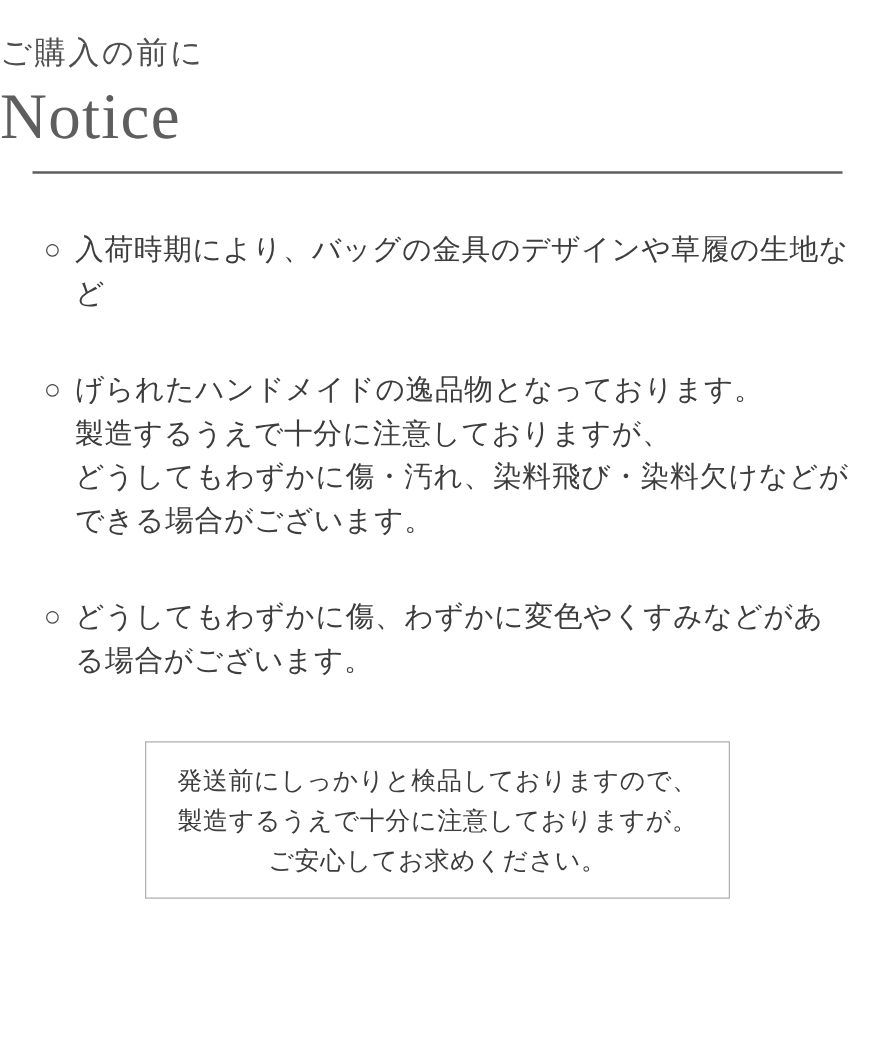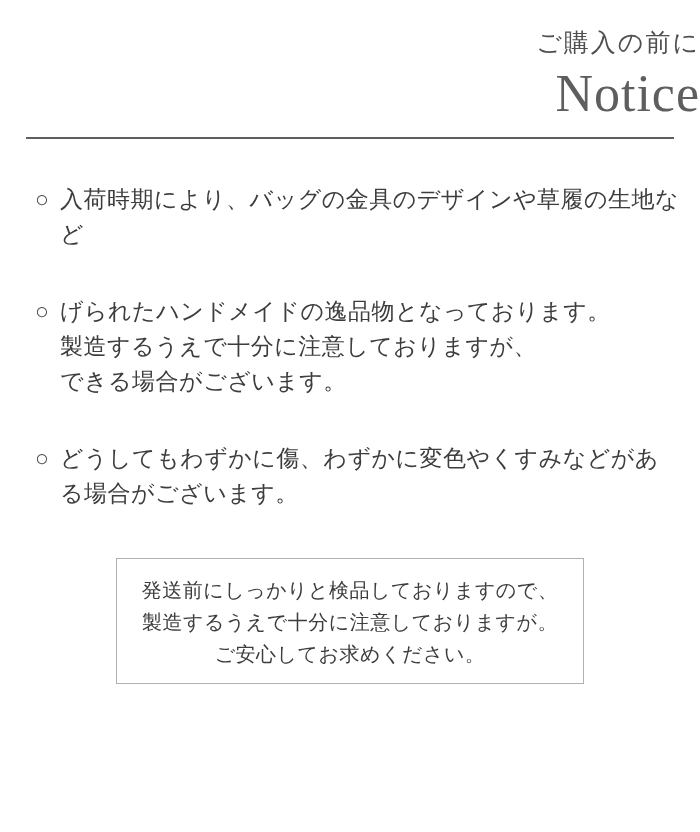--- a/index.html
+++ b/index.html
@@ -13,38 +13,37 @@
     height: 832px;
     margin: 0 auto;
     background: #ffffff;
     overflow: hidden;
     font-family: "Liberation Sans", "DejaVu Sans", sans-serif;
     color: #3d3d3d;
   }
   
   .header {
     padding-top: 28px;
-    text-align: right;
+    text-align: left;
   }
   .header-subtitle {
     font-family: "Liberation Serif", "DejaVu Serif", serif;
     font-size: 25px;
     line-height: 30px;
     letter-spacing: 2px;
     color: #4f4f4f;
   }
   .header-title {
     margin-top: 8px;
     font-family: "Liberation Serif", "DejaVu Serif", serif;
     font-size: 52px;
     line-height: 56px;
     font-weight: normal;
     letter-spacing: 1px;
     color: #5e5e5e;
-    margin-left: 29px;
   }
   .divider {
     border: none;
     border-top: 2px solid #5e5e5e;
     width: 648px;
     margin: 15px auto 0 auto;
   }
   
   .notice-list {
     padding: 43px 20px 0 35px;
@@ -98,20 +97,21 @@
       <div class="notice-lines">
         <div>入荷時期により、バッグの金具のデザインや草履の生地など</div>
       </div>
     </div>
 
     <div class="notice-item">
       <span class="notice-marker">○</span>
       <div class="notice-lines">
         <div>げられたハンドメイドの逸品物となっております。</div>
         <div>製造するうえで十分に注意しておりますが、</div>
+        <div>どうしてもわずかに傷・汚れ、染料飛び・染料欠けなどが</div>
         <div>できる場合がございます。</div>
       </div>
     </div>
 
     <div class="notice-item">
       <span class="notice-marker">○</span>
       <div class="notice-lines">
         <div>どうしてもわずかに傷、わずかに変色やくすみなどがあ</div>
         <div>る場合がございます。</div>
       </div>

